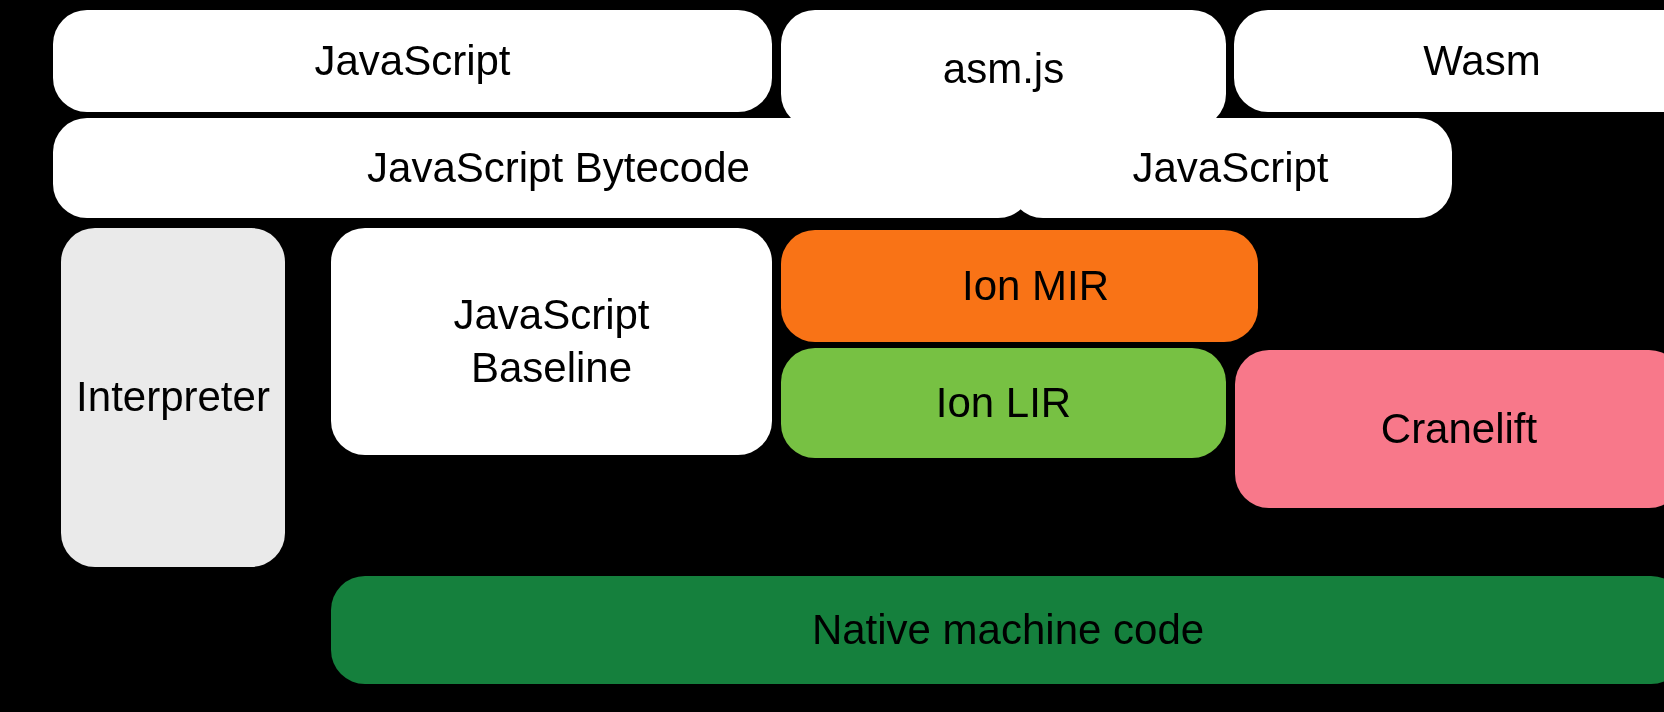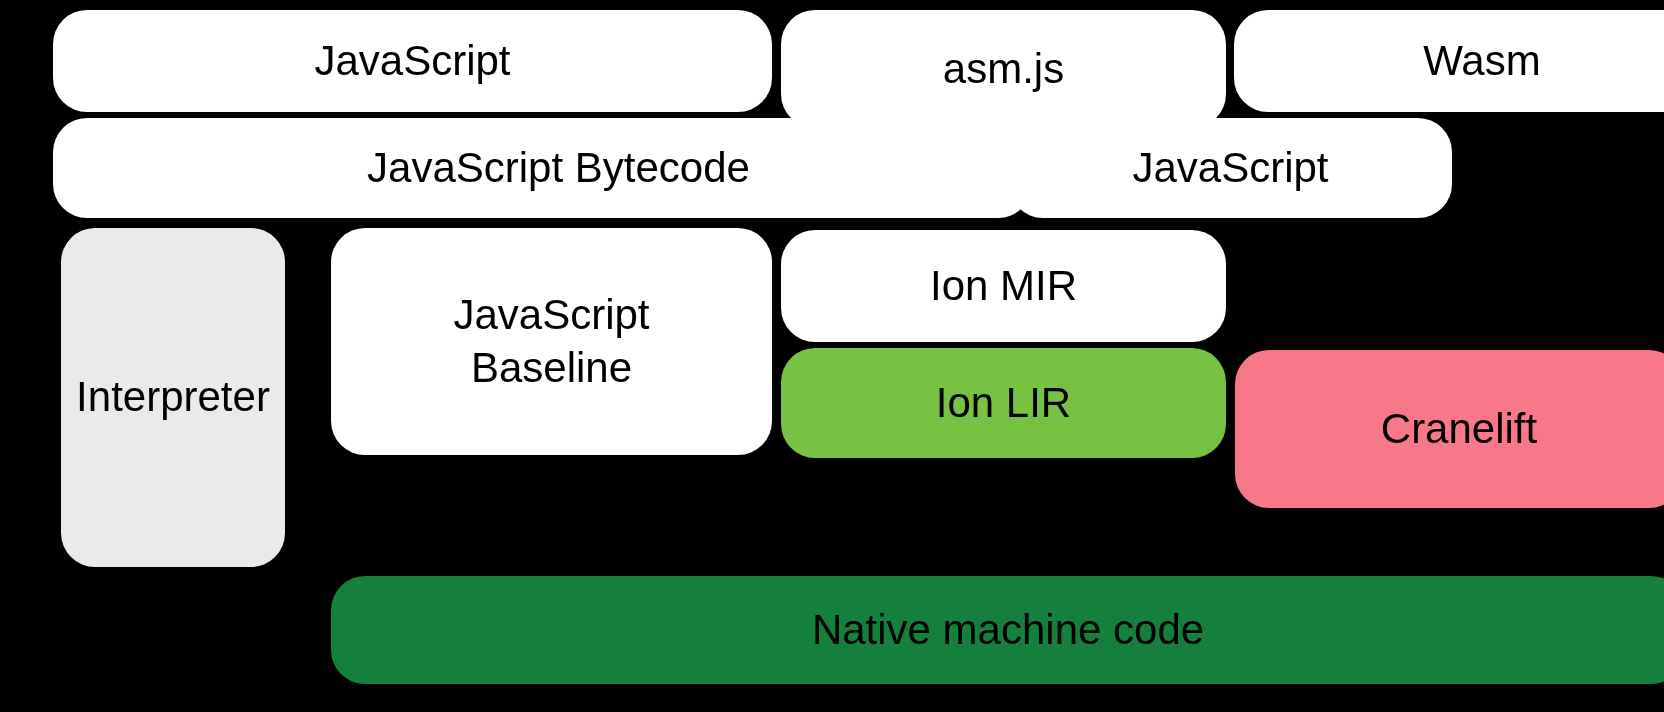--- a/index.html
+++ b/index.html
@@ -61,21 +61,21 @@
 
   <div class="node node-bytecode" style="background-color: rgb(255, 255, 255);">JavaScript Bytecode</div>
 
   <div class="node node-baldrmonkey" style="background-color: rgb(255, 255, 255);">JavaScript</div>
 
   <div class="node node-interpreter" style="background-color: rgb(234, 234, 234);">Interpreter</div>
 
   <div class="node node-baseline" style="background-color: rgb(255, 255, 255);">JavaScript
 Baseline</div>
 
-  <div class="node node-ion-mir" style="background-color: #ffffff;">Ion MIR</div>
+  <div class="node node-ion-mir" style="background-color: #f97316; padding-left: 32px;">Ion MIR</div>
 
   <div class="node node-ion-lir" style="background-color: rgb(119, 193, 67);">Ion LIR</div>
 
   <div class="node node-cranelift" style="background-color: rgb(248, 120, 138);">Cranelift</div>
 
 
   <div class="node node-native" style="background-color: #15803d;">Native machine code</div>
 
 </div>
 

